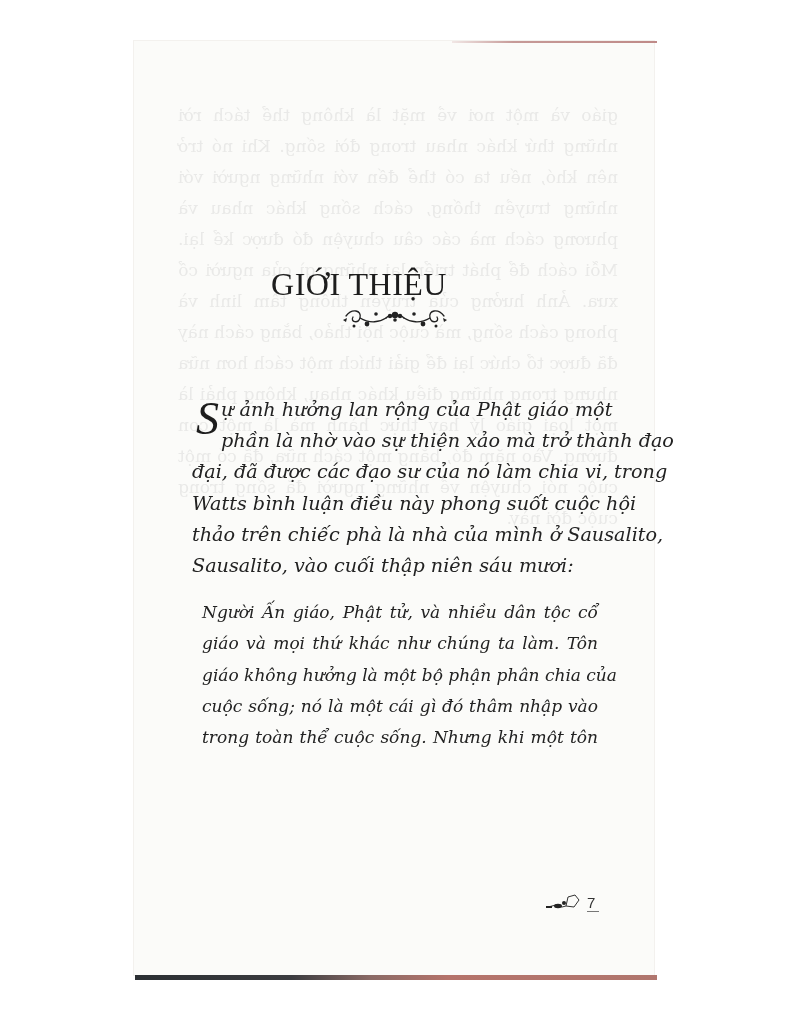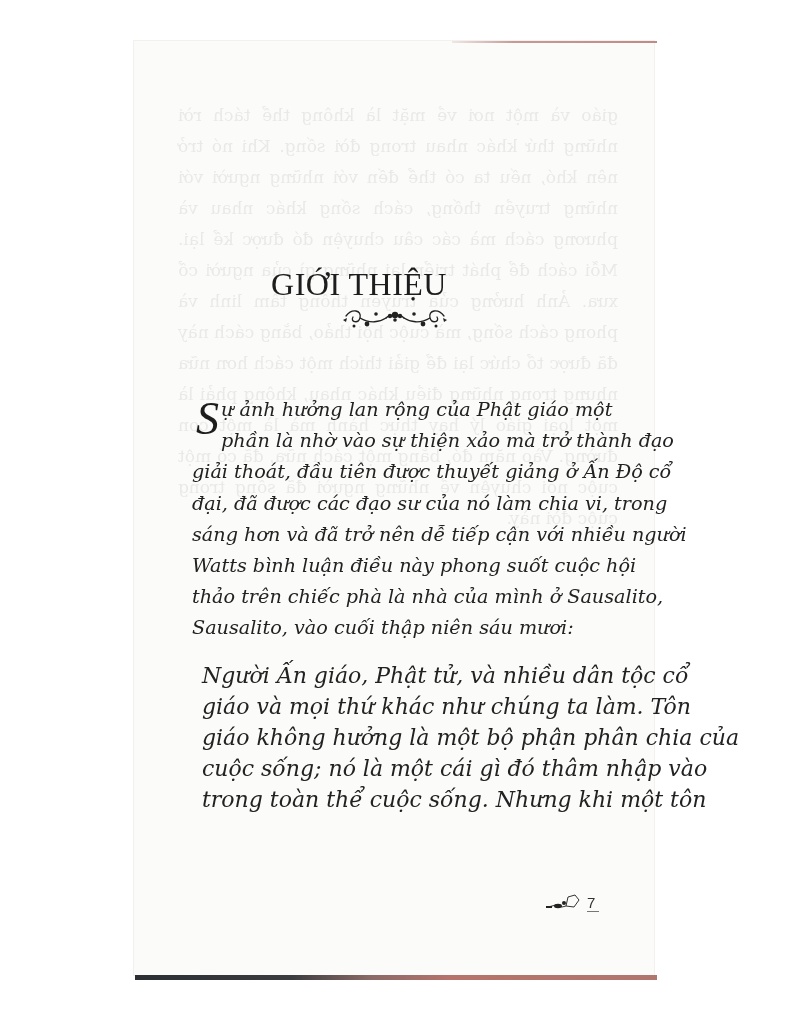--- a/index.html
+++ b/index.html
@@ -90,21 +90,21 @@
       font-family: "Liberation Serif", serif;
       font-style: italic;
       font-size: 46px;
       line-height: 1;
       float: left;
       margin: 2px 2px -8px -6px;
       color: #1d1d1d;
     }
     .quote {
       margin: 16px 0 0 0;
-      font-size: 22px;
+      font-size: 17px;
       line-height: 31.2px;
     }
     .quote .line, .para .line {
       display: block;
       text-align: justify;
       text-align-last: justify;
       white-space: nowrap;
       font-style: italic;
     }
     .para .line.last {
@@ -160,23 +160,21 @@
     <path d="M3 14 l4 -2 l-1 4 z"></path>
     <path d="M107 14 l-4 -2 l1 4 z"></path>
   </g>
 </svg>
 
 <div class="body-text">
   <div class="para">
     <span class="dropcap">S</span>
     <span class="line">ự ảnh hưởng lan rộng của Phật giáo một</span>
     <span class="line" style="margin-left:-10px;">phần là nhờ vào sự thiện xảo mà trở thành đạo</span>
-    <span class="line" style="margin-left:-10px;">giải thoát, đầu tiên được thuyết giảng ở Ấn Độ cổ</span>
     <span class="line" style="margin-left:-10px;">đại, đã được các đạo sư của nó làm chia vi, trong</span>
-    <span class="line" style="margin-left:-10px;">sáng hơn và đã trở nên dễ tiếp cận với nhiều người</span>
     <span class="line" style="margin-left:-10px;">Watts bình luận điều này phong suốt cuộc hội</span>
     <span class="line" style="margin-left:-10px;">thảo trên chiếc phà là nhà của mình ở Sausalito,</span>
     <span class="line last" style="margin-left:-10px;">Sausalito, vào cuối thập niên sáu mươi:</span>
   </div>
   <div class="quote">
     <span class="line">Người Ấn giáo, Phật tử, và nhiều dân tộc cổ</span>
     <span class="line">giáo và mọi thứ khác như chúng ta làm. Tôn</span>
     <span class="line">giáo không hưởng là một bộ phận phân chia của</span>
     <span class="line">cuộc sống; nó là một cái gì đó thâm nhập vào</span>
     <span class="line">trong toàn thể cuộc sống. Nhưng khi một tôn</span>

